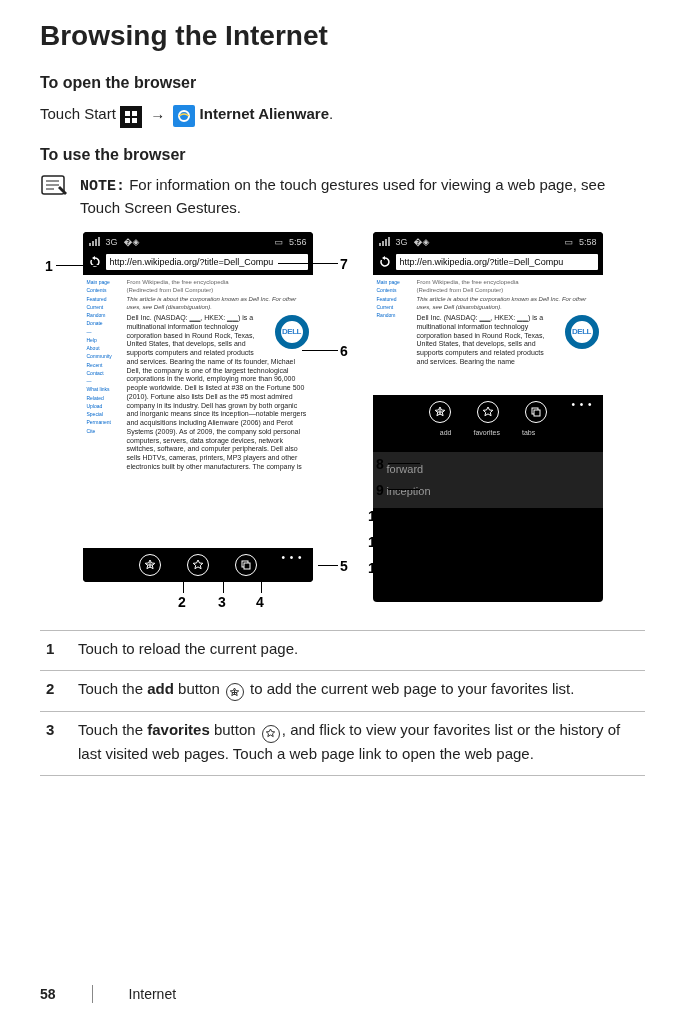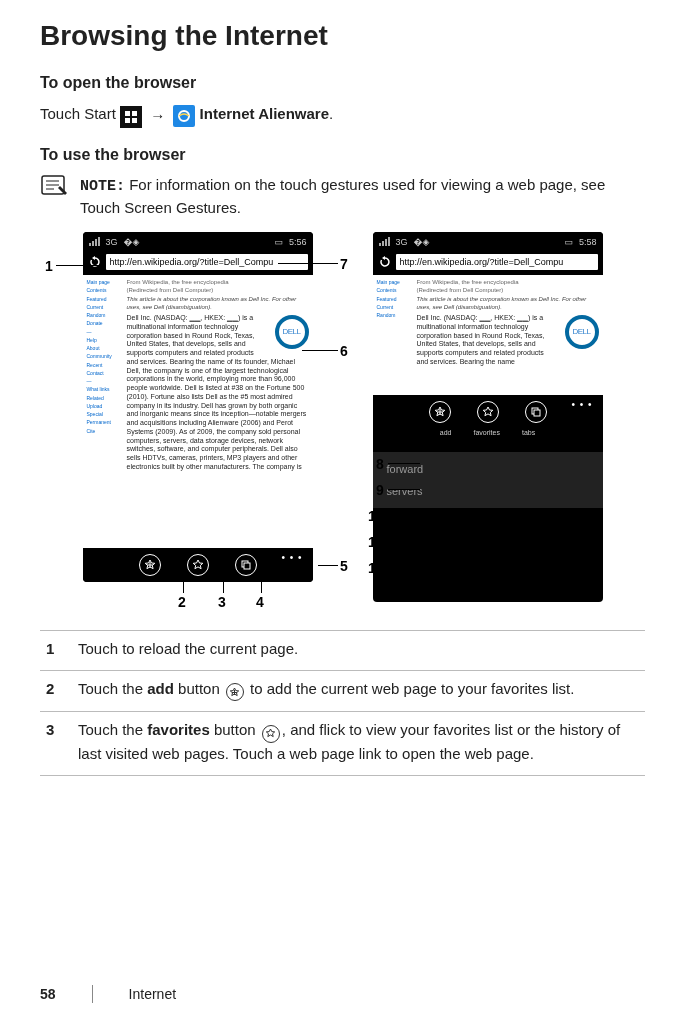--- a/index.html
+++ b/index.html
@@ -36,21 +36,21 @@
   .urlbar { display:flex; align-items:center; background:#000; padding:3px 5px 5px 5px; gap:4px;}
   .reload { width:14px; height:14px; display:flex; align-items:center; justify-content:center; }
   .urlfield { flex:1; background:#fff; color:#000; font-size:9px; padding:3px 4px; border-radius:1px; overflow:hidden; white-space:nowrap; }
   .wiki { flex:1; background:#fff; color:#222; padding:4px 2px 4px 4px; display:flex; gap:2px; overflow:hidden; font-size:7px; line-height:1.25; }
   .wiki-nav { width:38px; font-size:5px; color:#06c; }
   .wiki-nav div { margin-bottom:2px; }
   .wiki-body { flex:1; }
   .wiki-body .sub { color:#666; font-size:6px; }
   .wiki-body .it { font-style:italic; color:#444; font-size:6px; margin:2px 0 3px 0; }
   .wiki-body .content { position:relative; }
-  .wiki-body .dl { float:right; width:34px; height:34px; border:4px solid #0369a1; border-radius:50%; margin:1px 2px 2px 16px; display:flex; align-items:center; justify-content:center; color:#3182ce; font-weight:400; font-size:8px; letter-spacing:-0.5px;}
+  .wiki-body .dl { float:right; width:34px; height:34px; border:6px solid #0369a1; border-radius:50%; margin:1px 2px 2px 16px; display:flex; align-items:center; justify-content:center; color:#3182ce; font-weight:700; font-size:8px; letter-spacing:-0.5px;}
   .appbar { background:#000; display:flex; align-items:center; justify-content:center; gap:26px; padding:6px 0; position:relative; }
   .appbar .cbtn { width:22px; height:22px; border:1.5px solid #fff; border-radius:50%; display:flex; align-items:center; justify-content:center; color:#fff; font-size:12px; }
   .appbar .dots { position:absolute; right:10px; top:4px; color:#fff; letter-spacing:1px; font-size:10px;}
   .appbar-labels { display:flex; justify-content:center; gap:22px; font-size:7px; color:#ccc; background:#000; padding-bottom:4px;}
   .phone .menu { background:#222; padding:6px 0;margin-top:12px; }
   .phone .menu div { color:#999; font-size:11px; padding:5px 14px; }
   .callout { position:absolute; font-weight:700; font-size:14px; color:#000; }
   .cline { position:absolute; background:#000; height:1px; }
   .cline.v { width:1px; height:auto; }
   table.legend { width:100%; border-collapse:collapse; font-size:15px; }
@@ -253,21 +253,21 @@
         </span>
       <span class="dots">• • •</span>
     </div>
     <div class="appbar-labels">
       <span>add</span>
       <span>favorites</span>
       <span>tabs</span>
     </div>
     <div class="menu">
       <div>forward</div>
-      <div>servers</div>
+      <div>inception</div>
     </div>
   </div>
 
   <span class="callout" style="left:5px; top:26px;">1</span>
   <span class="cline" style="left:16px; top:33px; width:48px;"></span>
 
   <span class="callout" style="left:300px; top:24px;">7</span>
   <span class="cline" style="left:238px; top:31px; width:60px;"></span>
 
   <span class="callout" style="left:300px; top:111px;">6</span>

